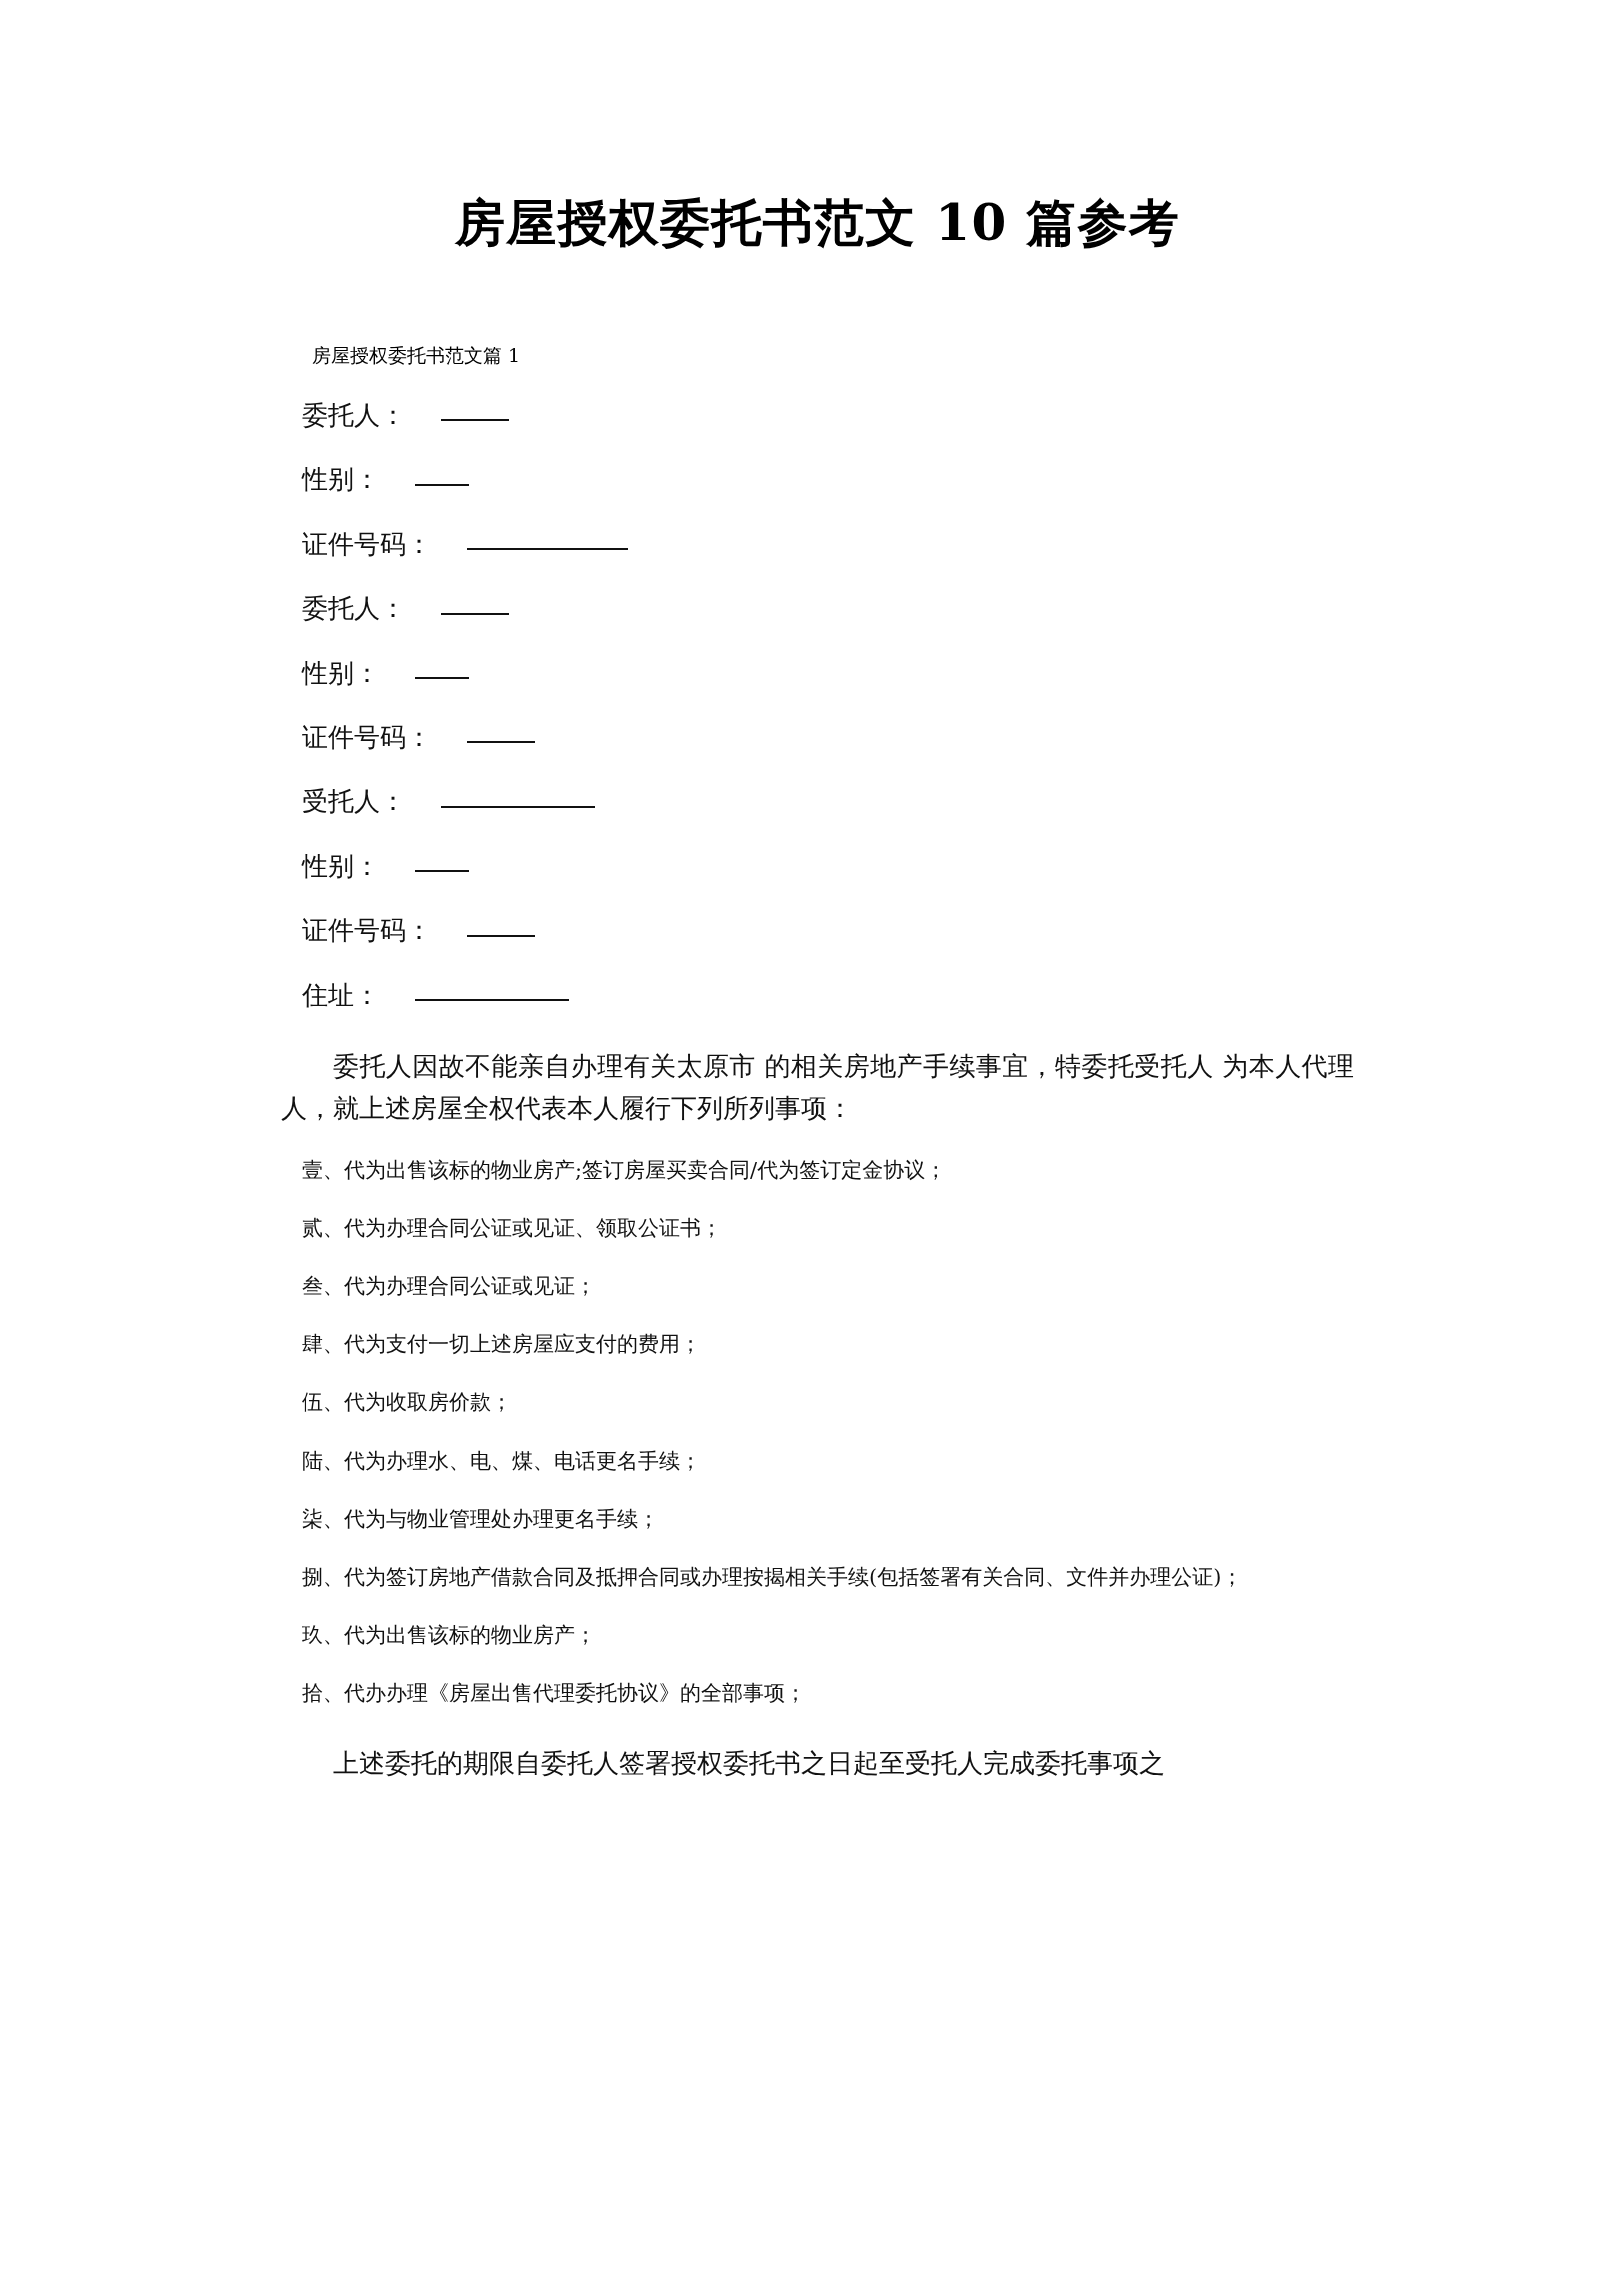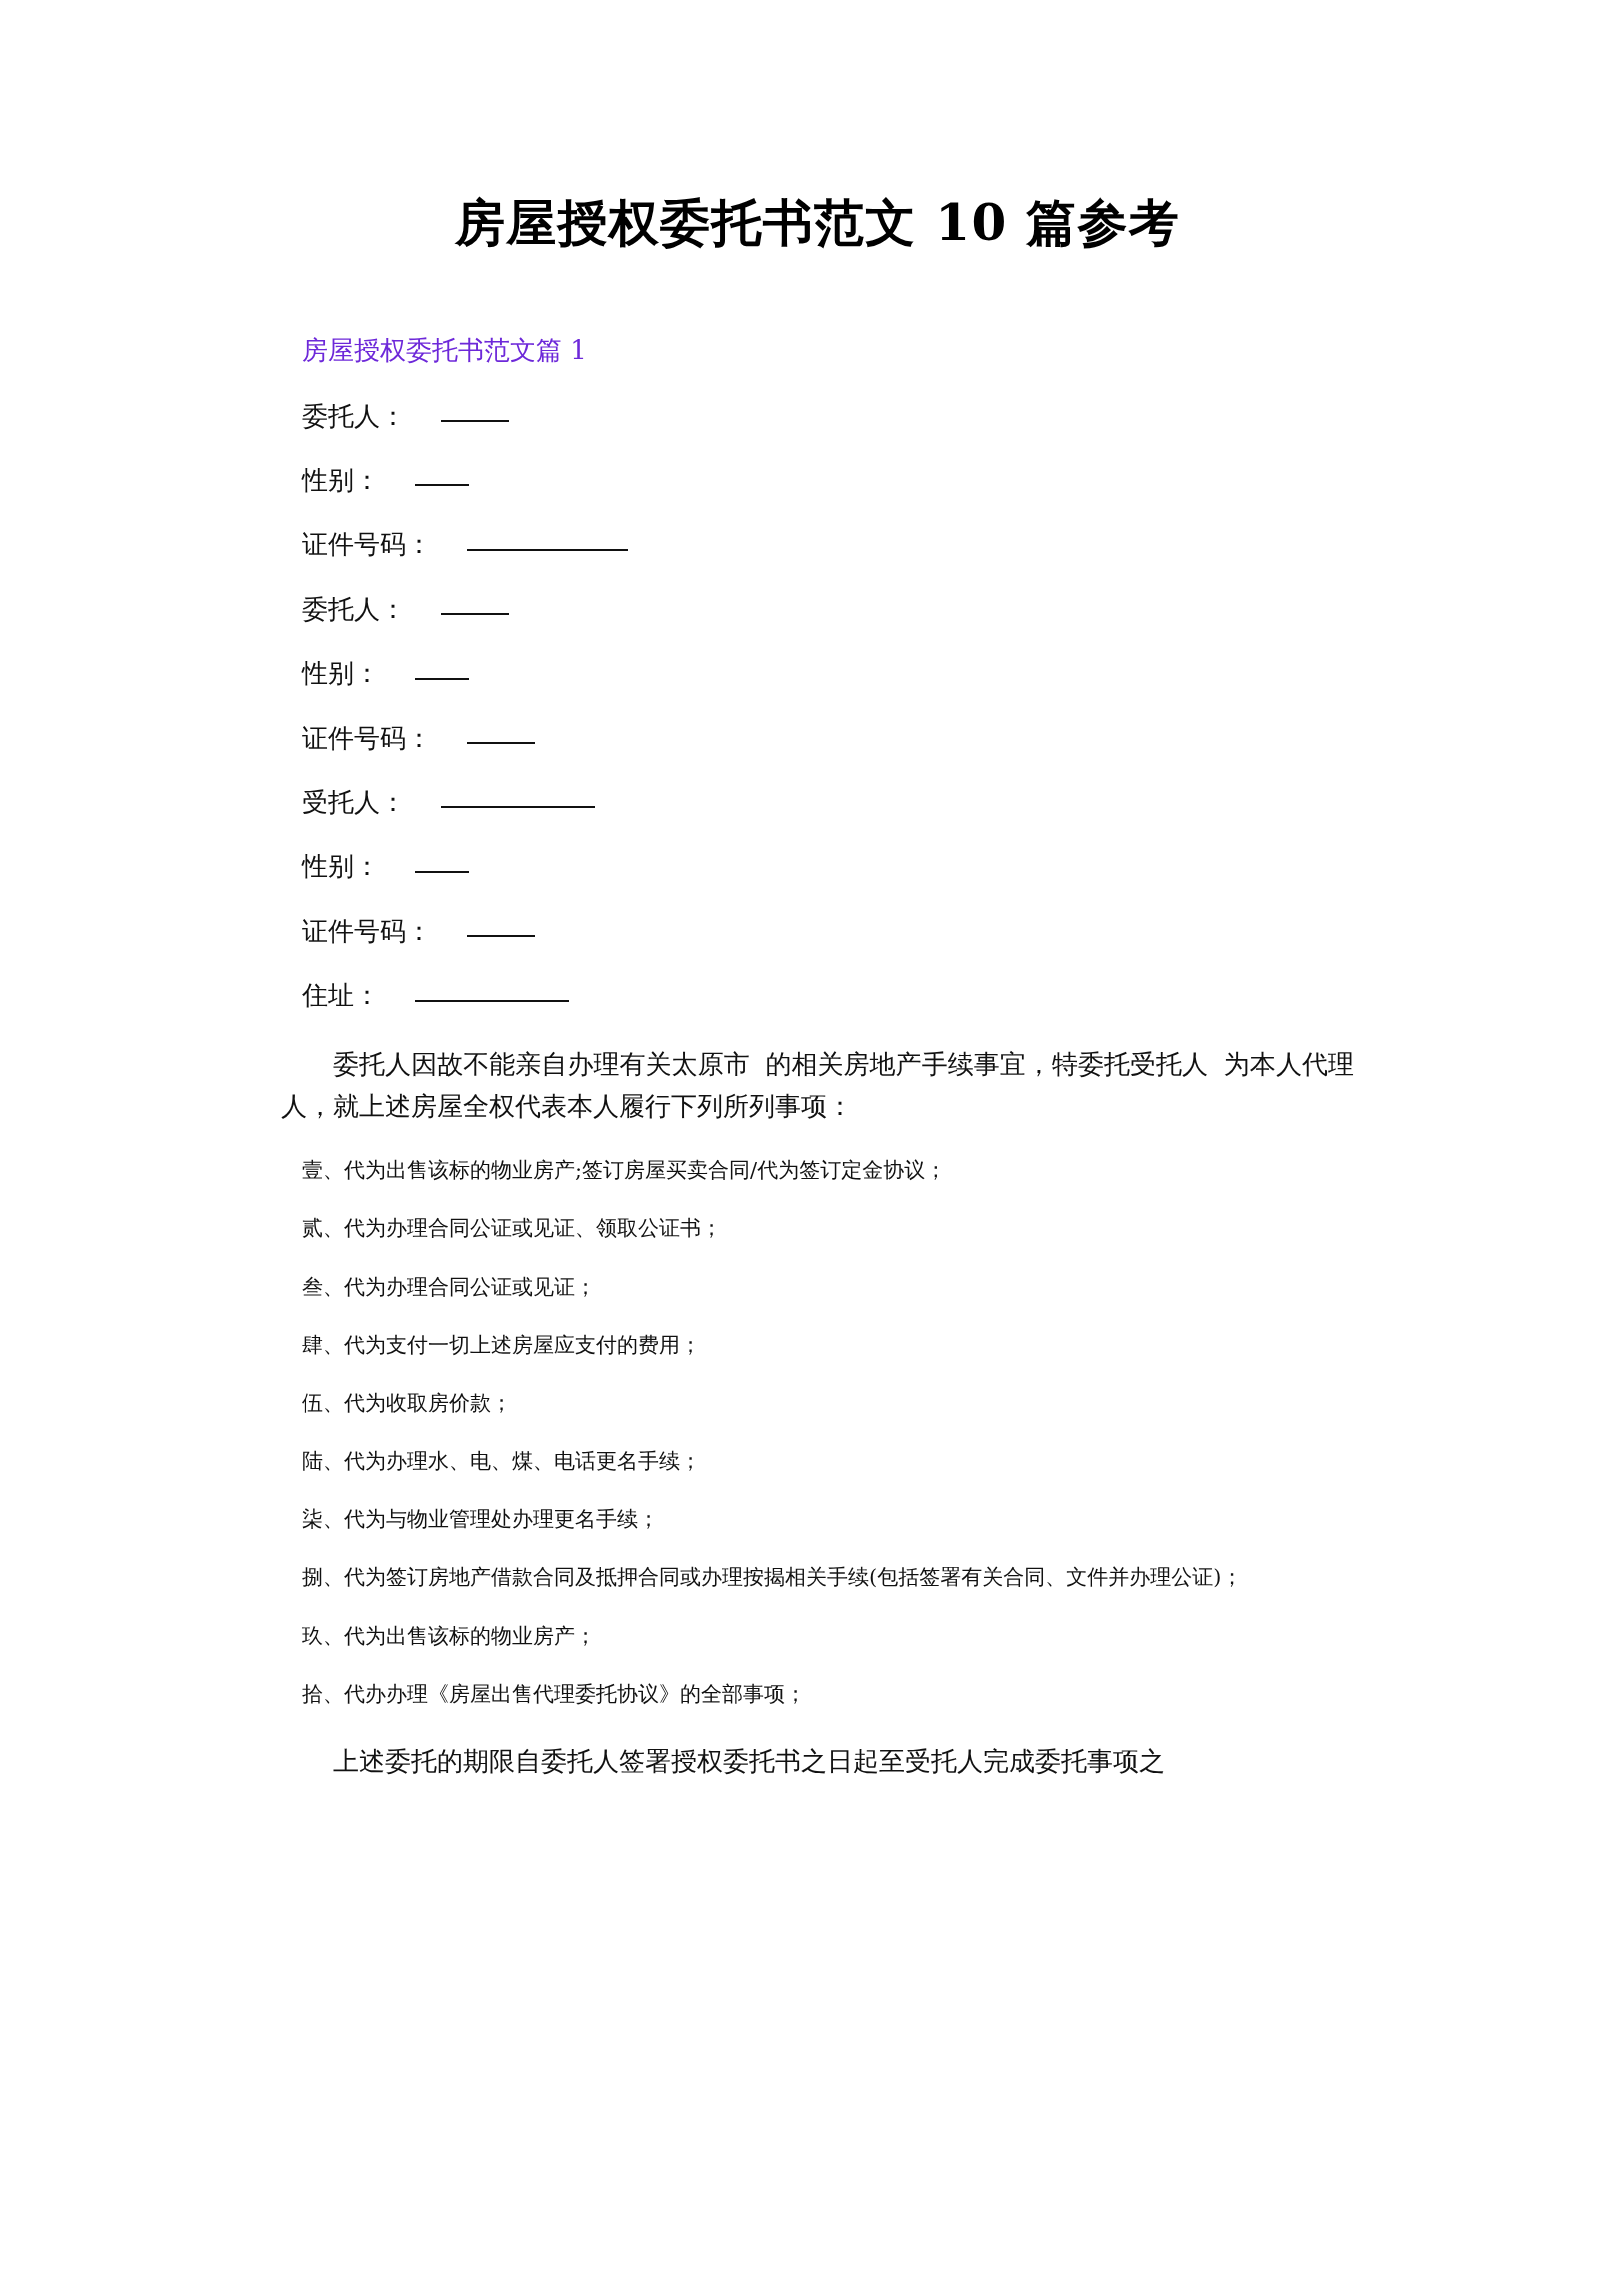--- a/index.html
+++ b/index.html
@@ -39,26 +39,26 @@
     font-weight: 700;
     font-size: 50px;
     line-height: 1.28;
     letter-spacing: 1.3px;
     color: #000000;
     white-space: pre;
   }
 
   
   .subtitle {
-    margin: 0;
+    margin: 10px;
     padding-top: 76px;
     padding-left: 21px;
-    font-size: 26px;
+    font-size: 19px;
     line-height: 1.5;
-    color: #6d28d9;
+    color: #000000;
     white-space: pre;
   }
 
   .field-list {
     margin: 0;
     padding: 0;
     list-style: none;
   }
   .field-row {
     display: flex;
@@ -90,21 +90,20 @@
   .para {
     margin: 0;
     margin-top: 31px;
     font-size: 26px;
     line-height: 1.62;
     color: #111111;
     text-align: justify;
     text-justify: inter-ideograph;
     text-indent: 52px;
     word-break: break-all;
-    font-family: Liberation Mono, monospace;
   }
 
   .clause {
     margin: 0;
     margin-top: 25px;
     padding-left: 21px;
     font-size: 21px;
     line-height: 1.58;
     color: #111111;
     text-align: justify;

